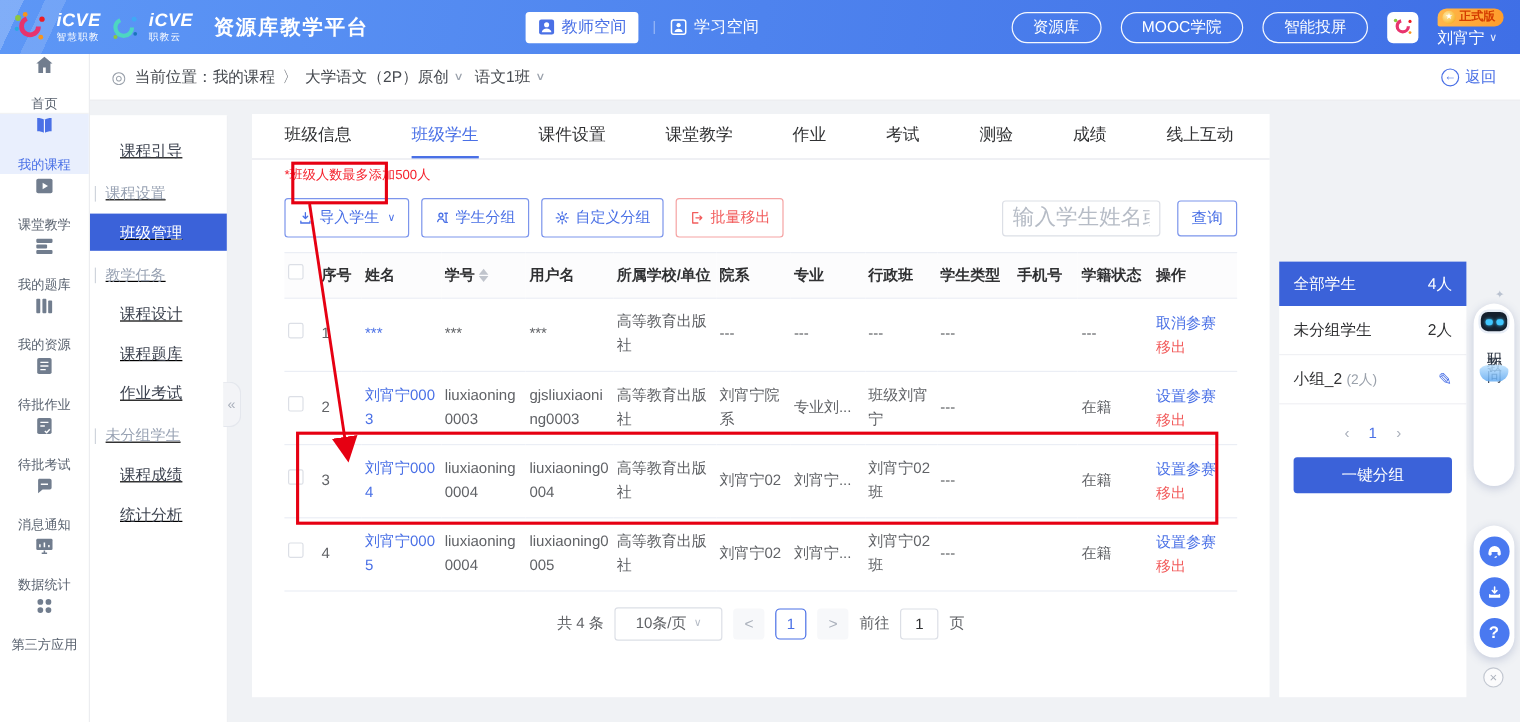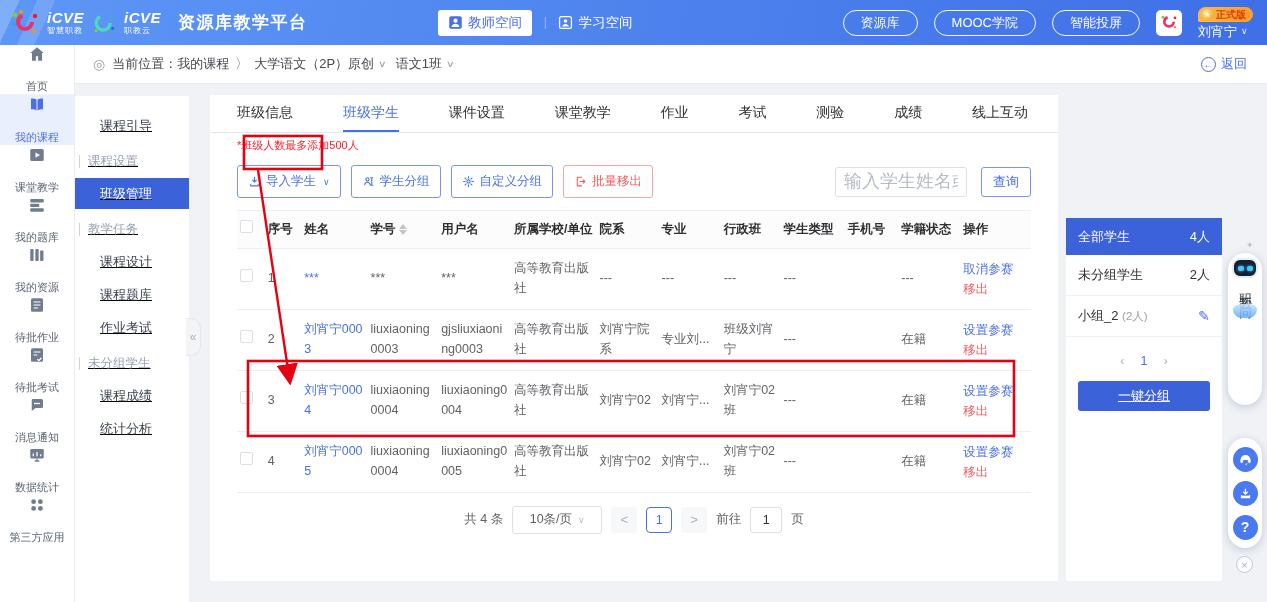--- a/index.html
+++ b/index.html
@@ -114,21 +114,21 @@
   .gpanel{position:absolute;left:1066px;top:218px;width:156px;height:363px;background:#fff;z-index:3;}
   .grow{height:37px;display:flex;align-items:center;justify-content:space-between;padding:0 12px;font-size:13px;color:var(--txt);}
   .grow.sel{background:var(--accent);color:#fff;}
   .grow.bord{border-bottom:1px solid #f0f1f4;height:41px;}
   .grp-name small{color:#9aa1ab;font-size:11.5px;}
   .edit-ic{color:var(--link);cursor:pointer;font-size:14px;}
   .gpage{margin-top:17px;display:flex;justify-content:center;align-items:center;gap:16px;font-size:12.5px;color:#aab0bb;}
   .gpage b{color:var(--link);font-weight:400;}
   .gbtn{display:block;width:132px;height:30px;margin:0 auto;border-radius:3px;font-size:13px;cursor:pointer;font-family:inherit;}
   .gbtn.outline{margin-top:62px;background:#fff;border:1px solid #7c95ec;color:var(--link);}
-  .gbtn.fill{margin-top:13px;background:var(--accent);border:none;color:#fff;text-decoration:underline;}
+  .gbtn.fill{margin-top:13px;background:var(--accent);border:none;color:#fff;}
 
   
   .robot-pill{position:absolute;left:1228px;top:253px;width:34px;height:152px;background:#fff;border-radius:17px;
     box-shadow:0 2px 8px rgba(60,80,140,.25);display:flex;flex-direction:column;align-items:center;padding-top:5px;z-index:7;cursor:pointer;}
   .robot-spark{position:absolute;left:1246px;top:240px;color:#b9c2d0;font-size:9px;z-index:7;}
   .robot-head{width:26px;height:20px;background:#15202e;border:2px solid #e7edf6;border-radius:8px;display:flex;align-items:center;justify-content:center;gap:3px;}
   .robot-head i{width:6px;height:5px;background:#41c7ff;border-radius:2px;box-shadow:0 0 3px #41c7ff;}
   .robot-txt{writing-mode:vertical-lr;font-size:12.5px;color:#2b3442;letter-spacing:4px;margin-top:6px;}
   .robot-wave{width:24px;height:14px;margin-top:4px;border-radius:50% 50% 12px 12px;background:linear-gradient(180deg,#bfe3ff,#5fa8f0);opacity:.85;}
   .float-pill{position:absolute;left:1228px;top:438px;width:34px;height:110px;background:#fff;border-radius:17px;

